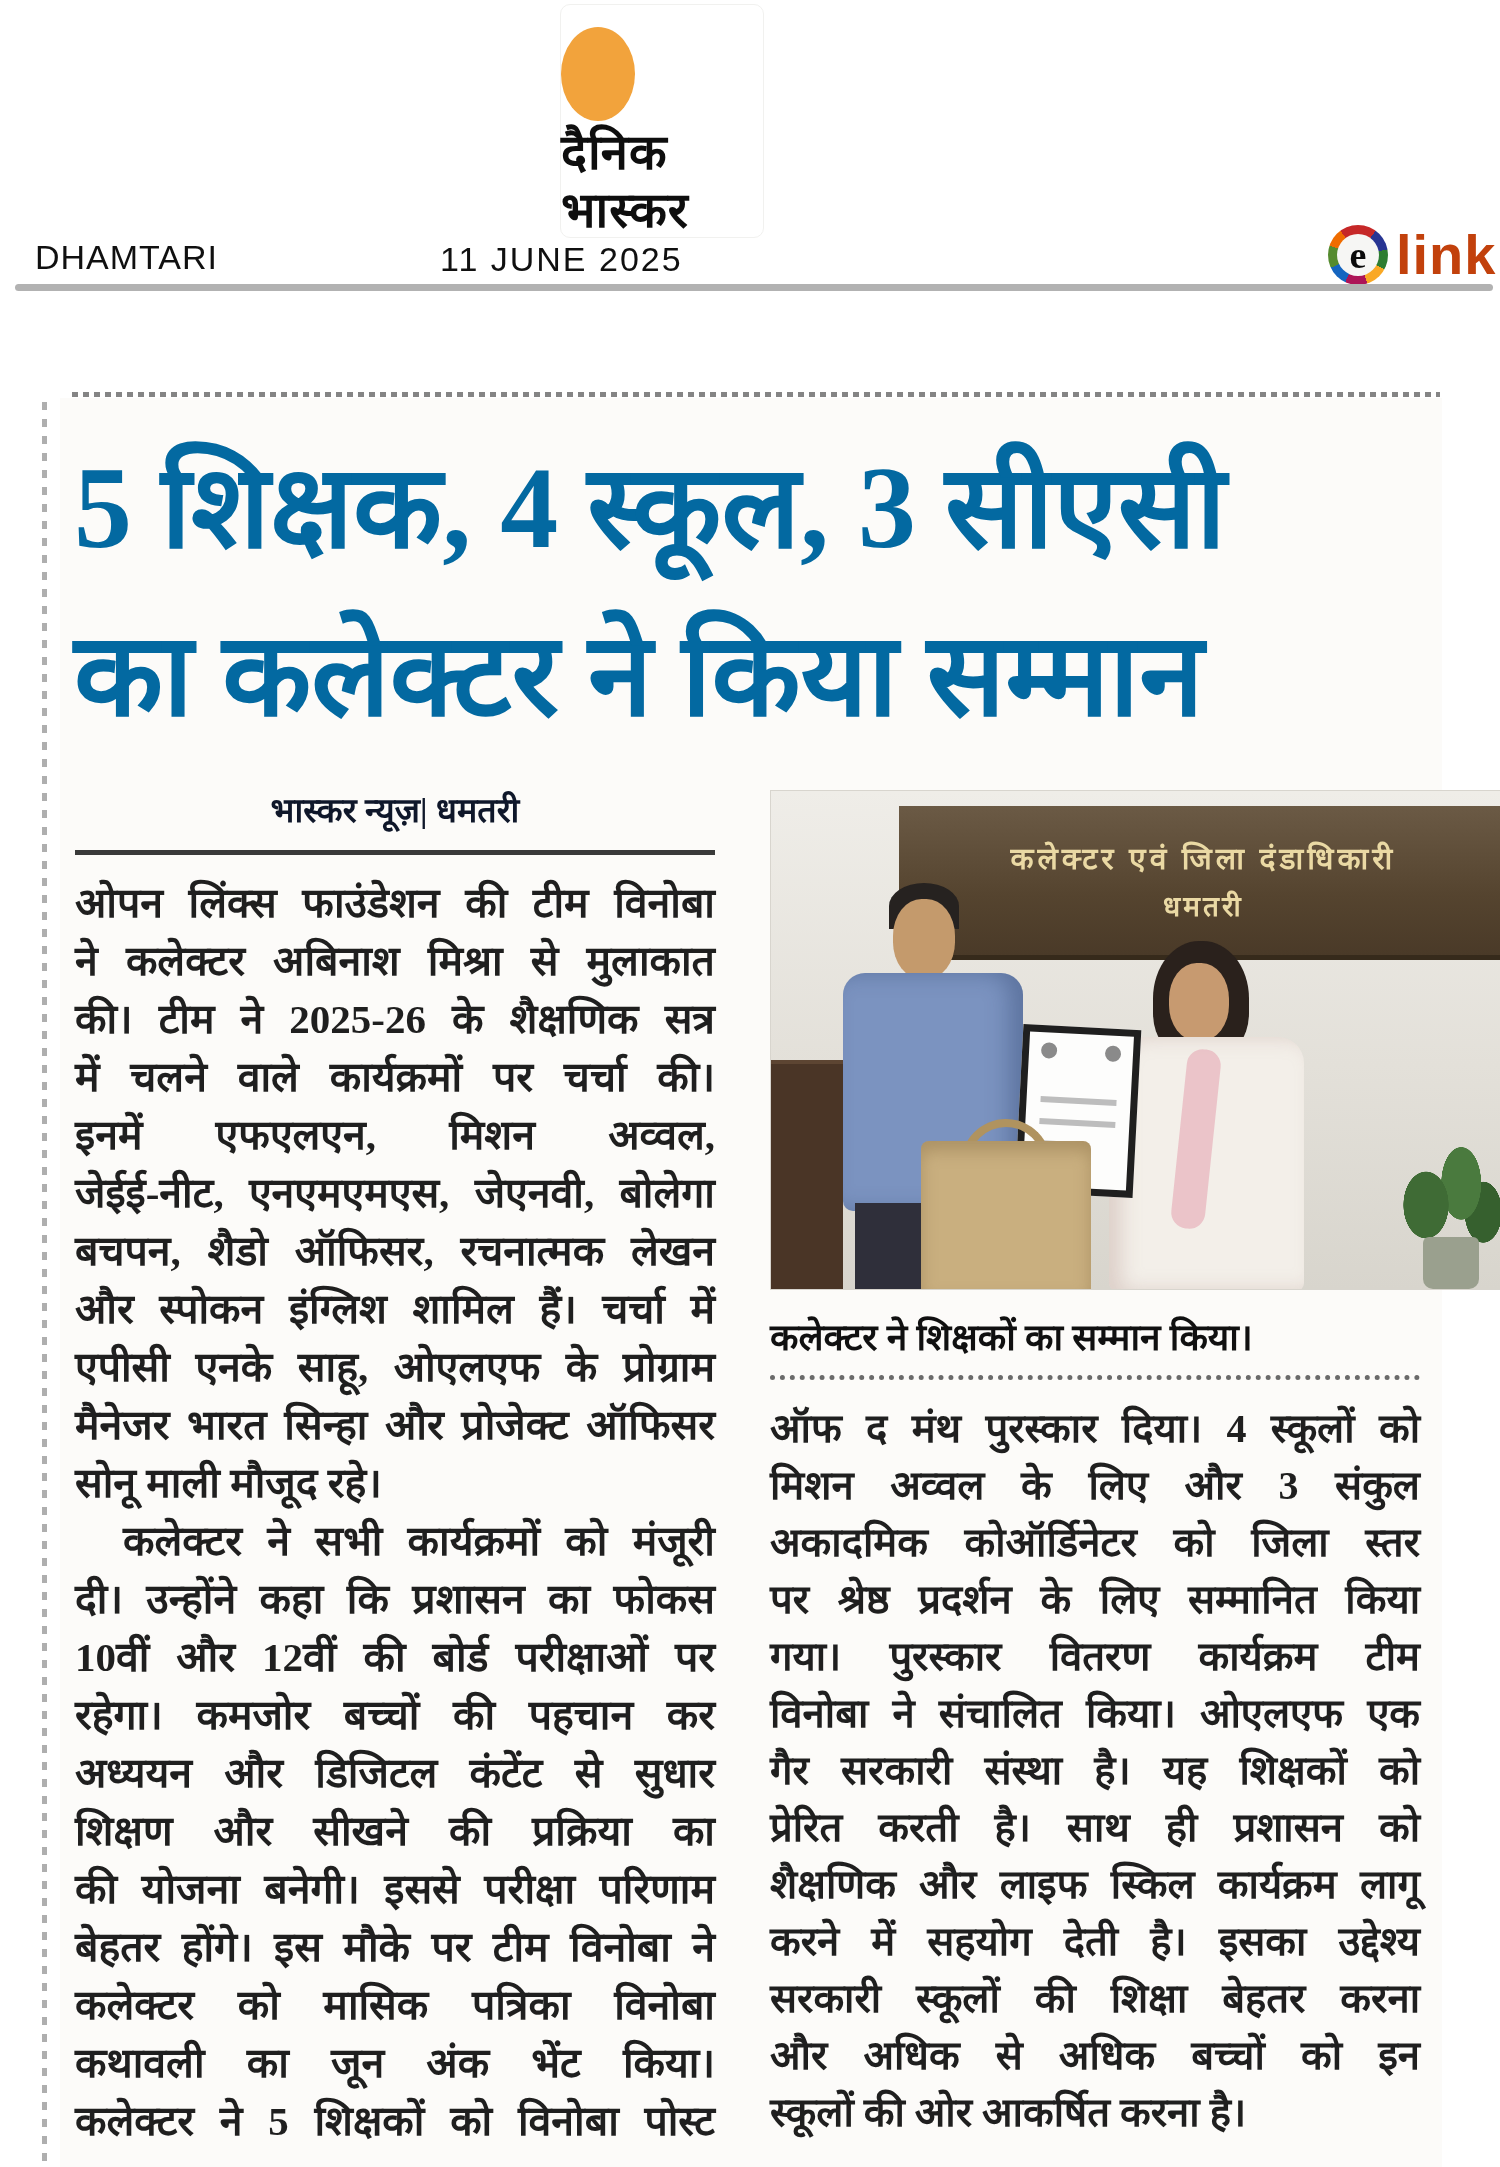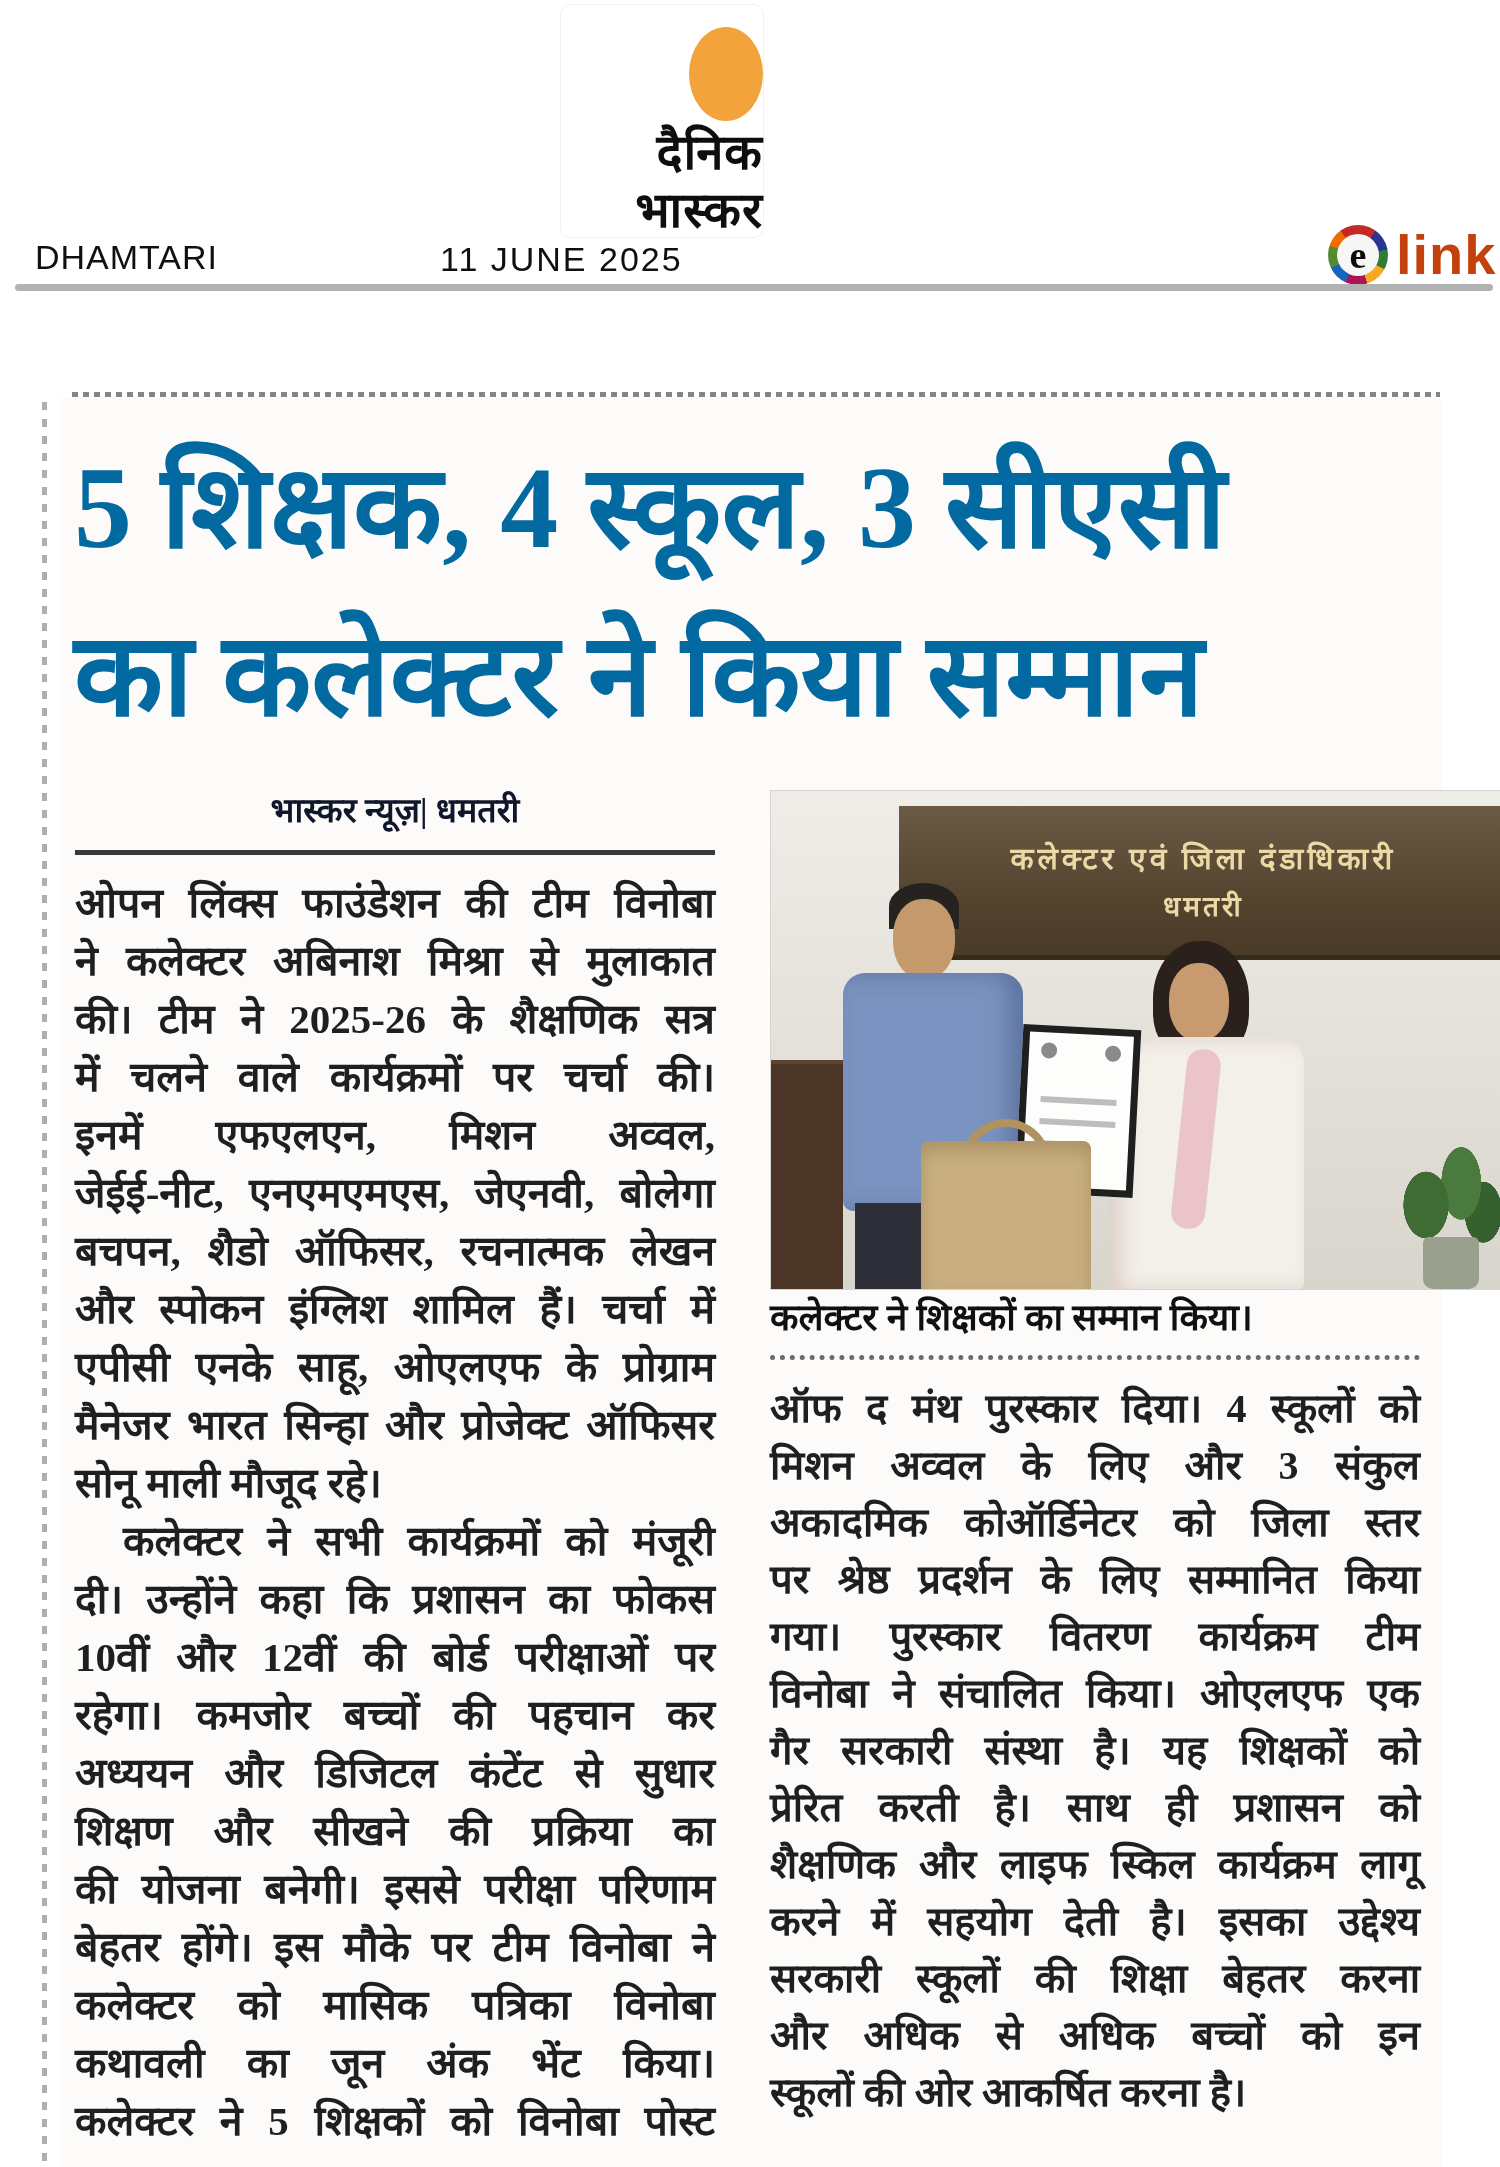--- a/index.html
+++ b/index.html
@@ -6,21 +6,21 @@
   html,body { background:#ffffff; }
   body {
     width:1500px; height:2167px; position:relative;
     font-family:"Liberation Serif","DejaVu Serif",serif;
     color:#1c1c1c;
   }
   
   .logo-card {
     position:absolute; left:560px; top:4px; width:204px; height:234px;
     background:#ffffff; border:1px solid #f1f1ef; border-radius:10px;
-    display:flex; flex-direction:column; align-items:flex-end; justify-content:flex-start;
+    display:flex; flex-direction:column; align-items:flex-start; justify-content:flex-start;
   }
   .logo-sun {
     width:74px; height:94px; border-radius:50%;
     background:#F2A33C; margin-top:22px;
   }
   .logo-text {
     margin-top:6px; text-align:center; font-weight:700; color:#0e0e0e;
     font-size:49px; line-height:52px; letter-spacing:1px;
   }
   .masthead-city {
@@ -125,21 +125,21 @@
   .photo .certificate .seal { position:absolute; left:12px; top:10px; width:16px; height:16px; border-radius:50%; background:#8a8a8a; }
   .photo .certificate .seal.r { left:auto; right:12px; }
   .photo .certificate .tl { position:absolute; left:14px; right:14px; height:6px; background:#bdbdbd; }
   .photo .bag { position:absolute; left:150px; bottom:0; width:170px; height:148px; background:#c9af7f; border-radius:8px 8px 0 0; box-shadow:inset 0 10px 16px rgba(120,95,55,.35); }
   .photo .bag-handle { position:absolute; left:190px; bottom:118px; width:90px; height:52px; border:8px solid #b0935f; border-bottom:none; border-radius:46px 46px 0 0; }
   .photo .plant-pot { position:absolute; right:44px; bottom:0; width:56px; height:52px; background:#9aa08e; border-radius:6px 6px 10px 10px; }
   .photo .plant-leaves { position:absolute; right:20px; bottom:36px; width:110px; height:120px;
       background:radial-gradient(ellipse 34% 46% at 30% 60%, #3f6b35 60%, transparent 61%),
                  radial-gradient(ellipse 30% 50% at 62% 42%, #4a7a3e 60%, transparent 61%),
                  radial-gradient(ellipse 28% 42% at 82% 66%, #36602e 60%, transparent 61%); }
-  .caption { margin-top:0; font-size:37px; font-weight:700; color:#101010; white-space:nowrap; }
+  .caption { margin-top:20px; font-size:37px; font-weight:700; color:#101010; white-space:nowrap; }
   .caption-rule { margin-top:14px; border-top:5px dotted #6a6a6a; width:100%; height:0; }
   .col-right .lines { margin-top:20px; }
 </style>
 </head>
 <body>
 
 <div class="logo-card">
   <div class="logo-sun"></div>
   <div class="logo-text">दैनिक</div>
   <div class="logo-text">भास्कर</div>

